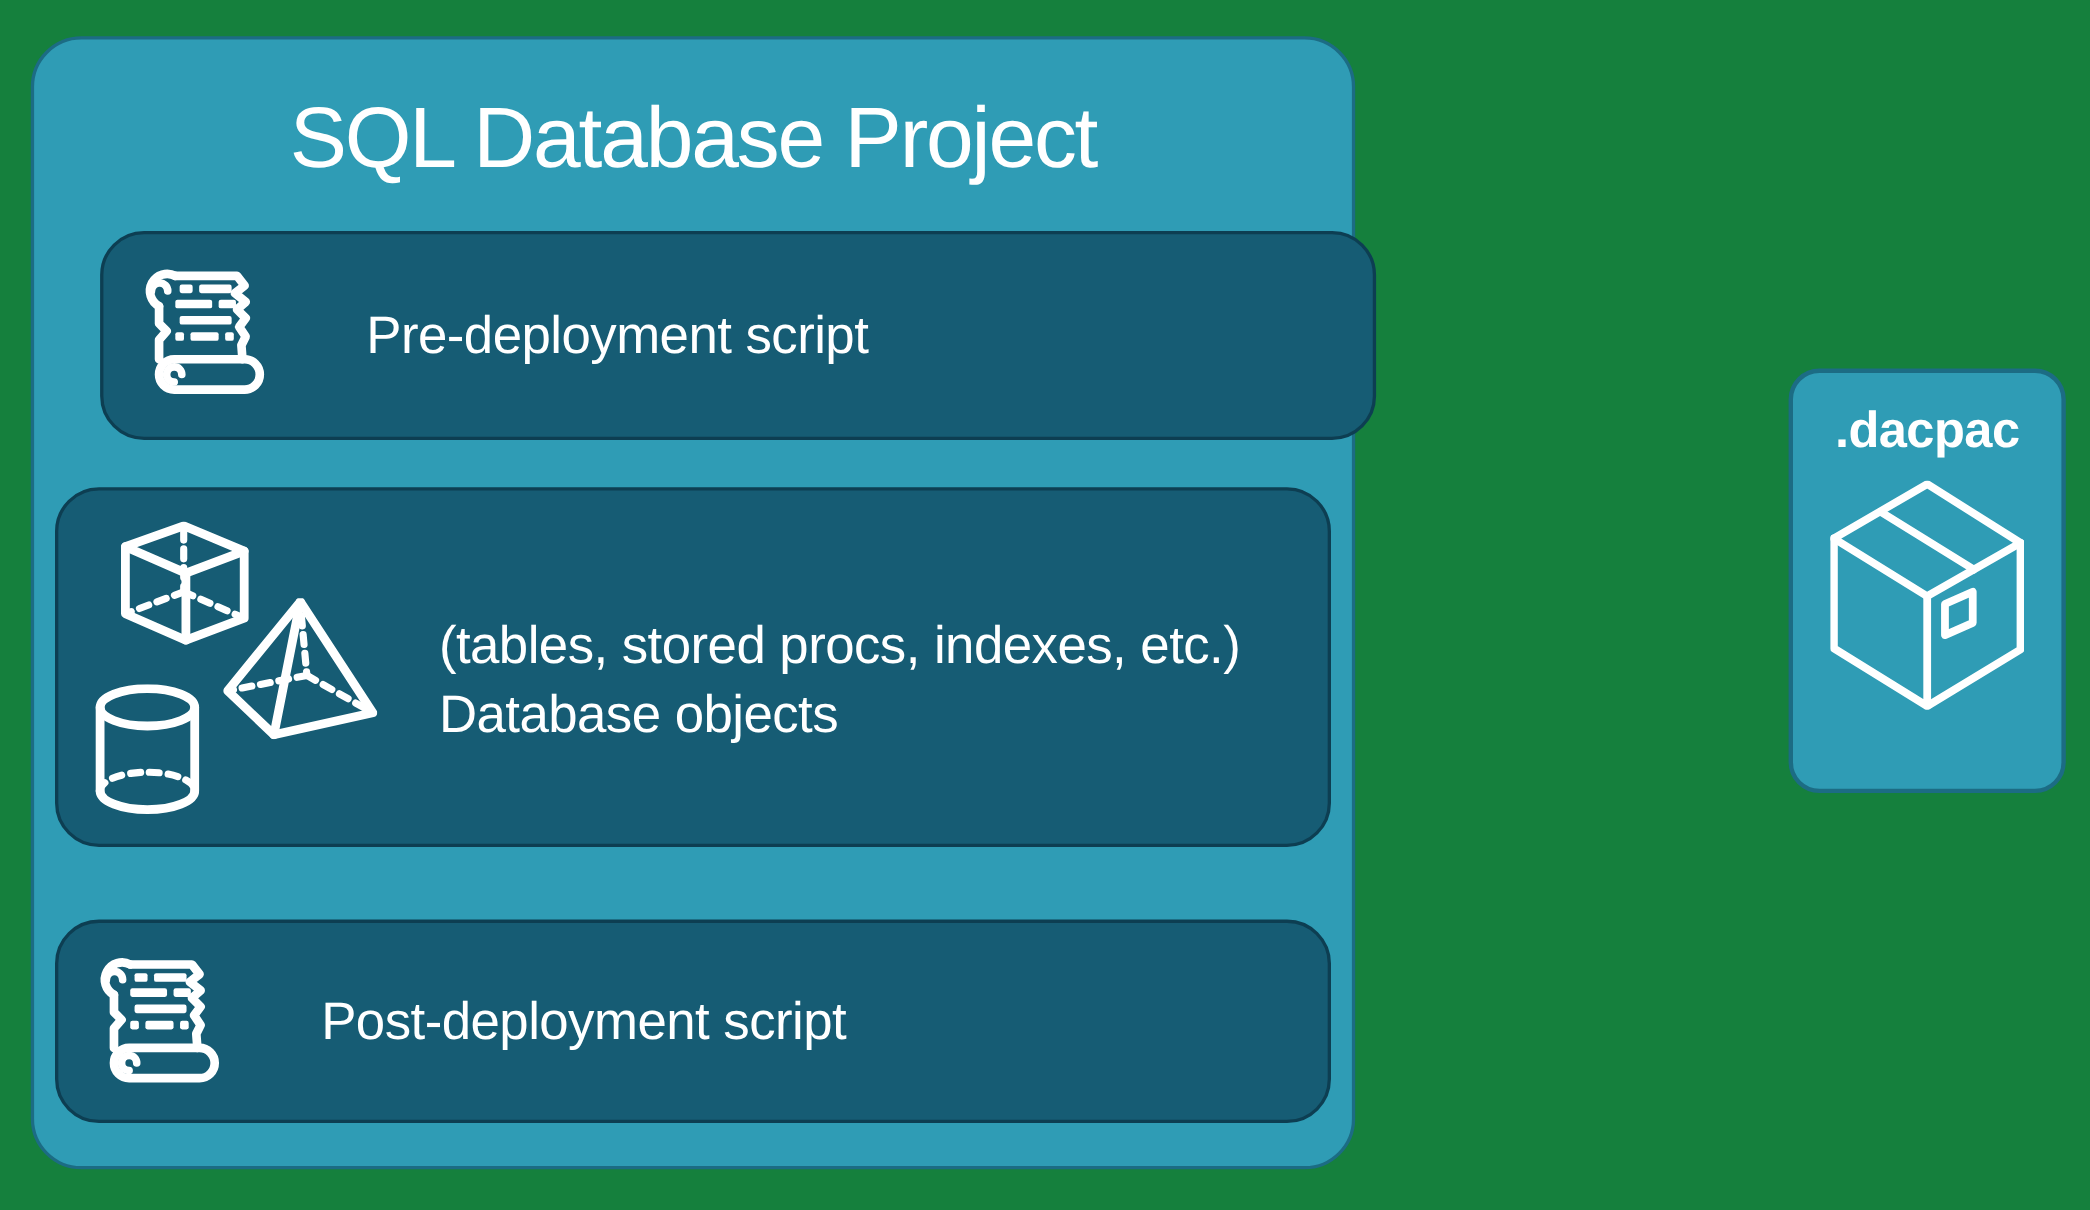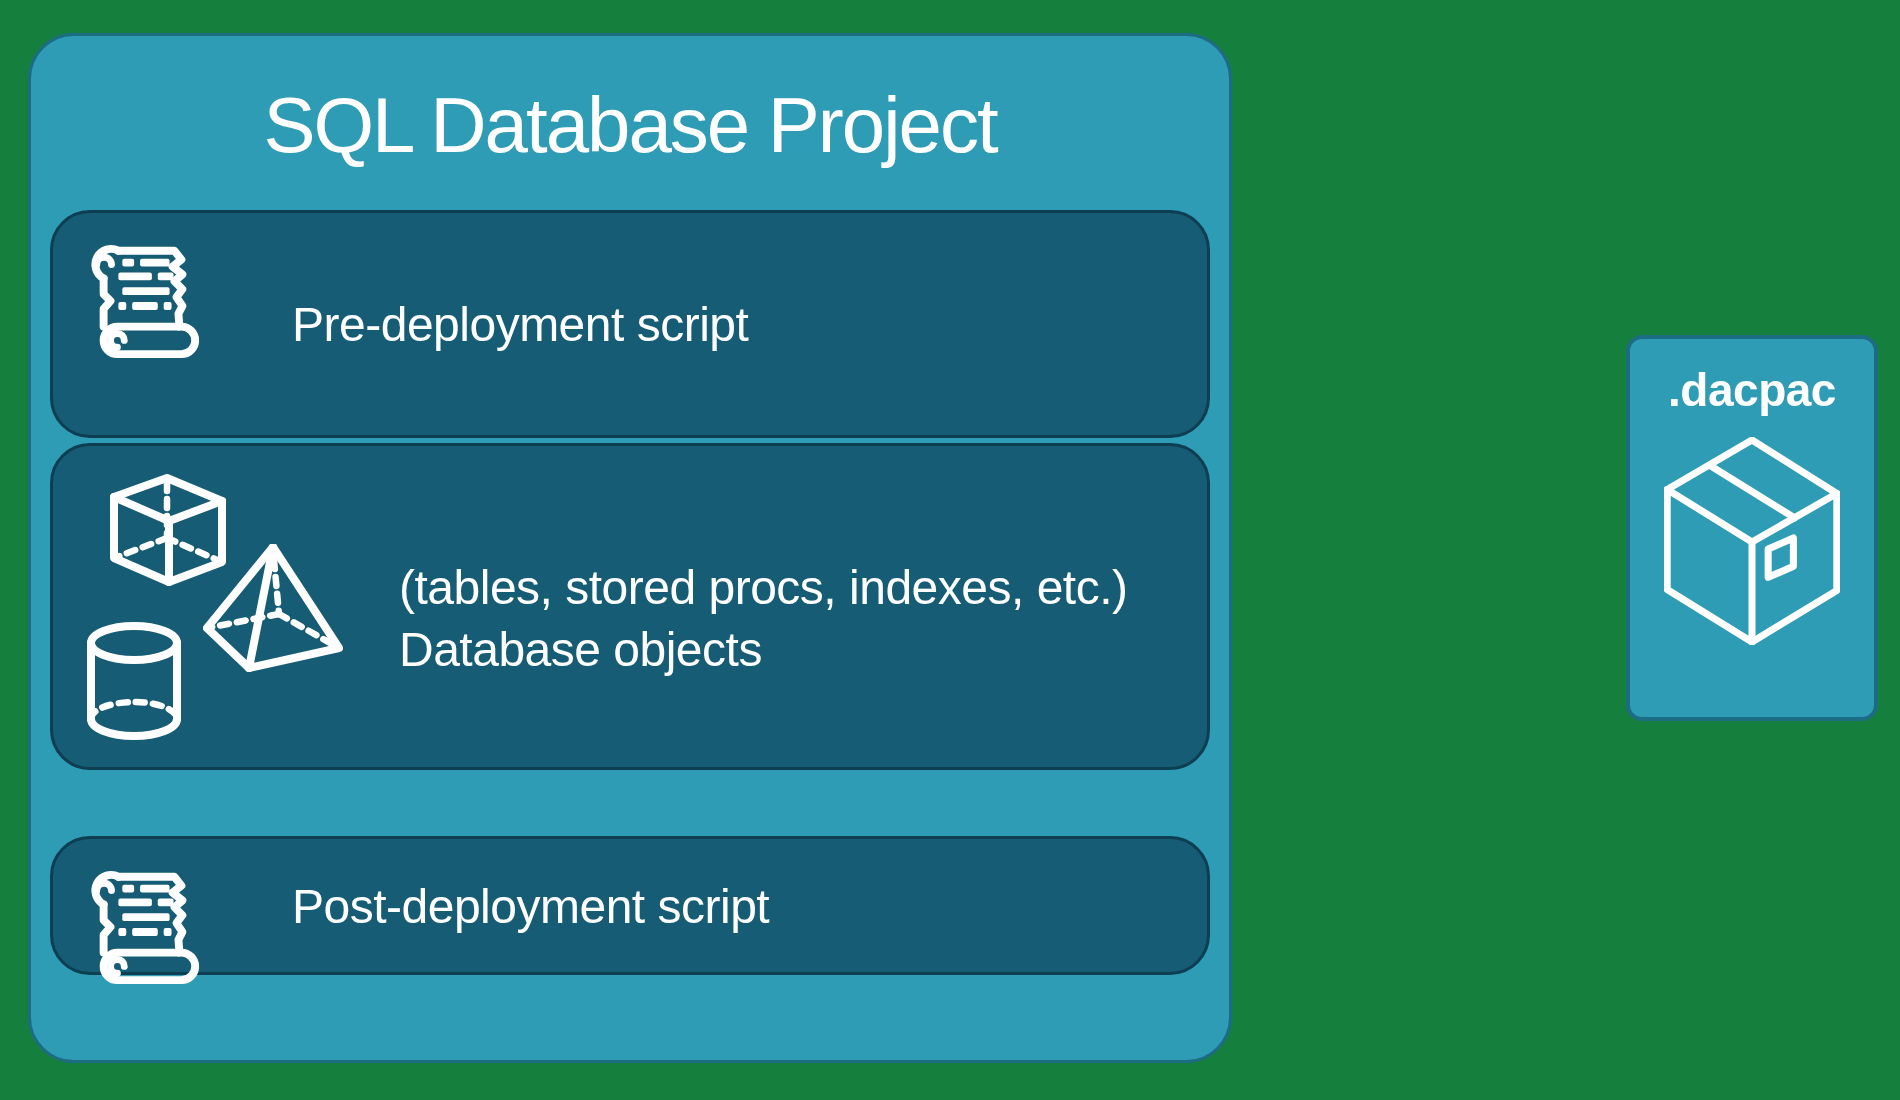--- a/index.html
+++ b/index.html
@@ -27,23 +27,23 @@
     color:#ffffff;line-height:86px;
   }
   
   .sub-box{
     position:absolute;left:19px;width:1160px;
     box-sizing:border-box;
     background:#165C74;
     border:3px solid #0D3E52;
     border-radius:40px;
   }
-  .box-pre {top:174px;height:228px;}
+  .box-pre {top:174px;height:190px;margin-left:41px;}
   .box-mid {top:407px;height:327px;}
-  .box-post{top:800px;height:139px;}
+  .box-post{top:800px;height:185px;}
   .row-label{
     position:absolute;left:239px;top:50%;
     transform:translateY(-50%);
     font-size:48px;letter-spacing:-0.5px;
     white-space:nowrap;color:#ffffff;
   }
   .mid-label{
     position:absolute;left:346px;top:calc(50% + 12px);
     transform:translateY(-50%);
     font-size:48px;letter-spacing:-0.5px;line-height:62px;
@@ -69,21 +69,21 @@
     display:flex;align-items:center;justify-content:center;
     font-size:62px;font-weight:700;letter-spacing:-1px;color:#ffffff;
   }
   
   .dacpac-box{
     position:absolute;left:1626px;top:335px;
     width:252px;height:386px;
     box-sizing:border-box;
     background:#2F9CB5;
     border:4px solid #1C6C84;
-    border-radius:16px;
+    border-radius:28px;
   }
   .dacpac-label{
     margin-top:24px;text-align:center;
     font-size:46px;font-weight:700;letter-spacing:-0.5px;color:#ffffff;
   }
   .package-icon{
     position:absolute;left:50%;top:98px;
     transform:translateX(-50%);
     width:176px;height:208px;
   }

